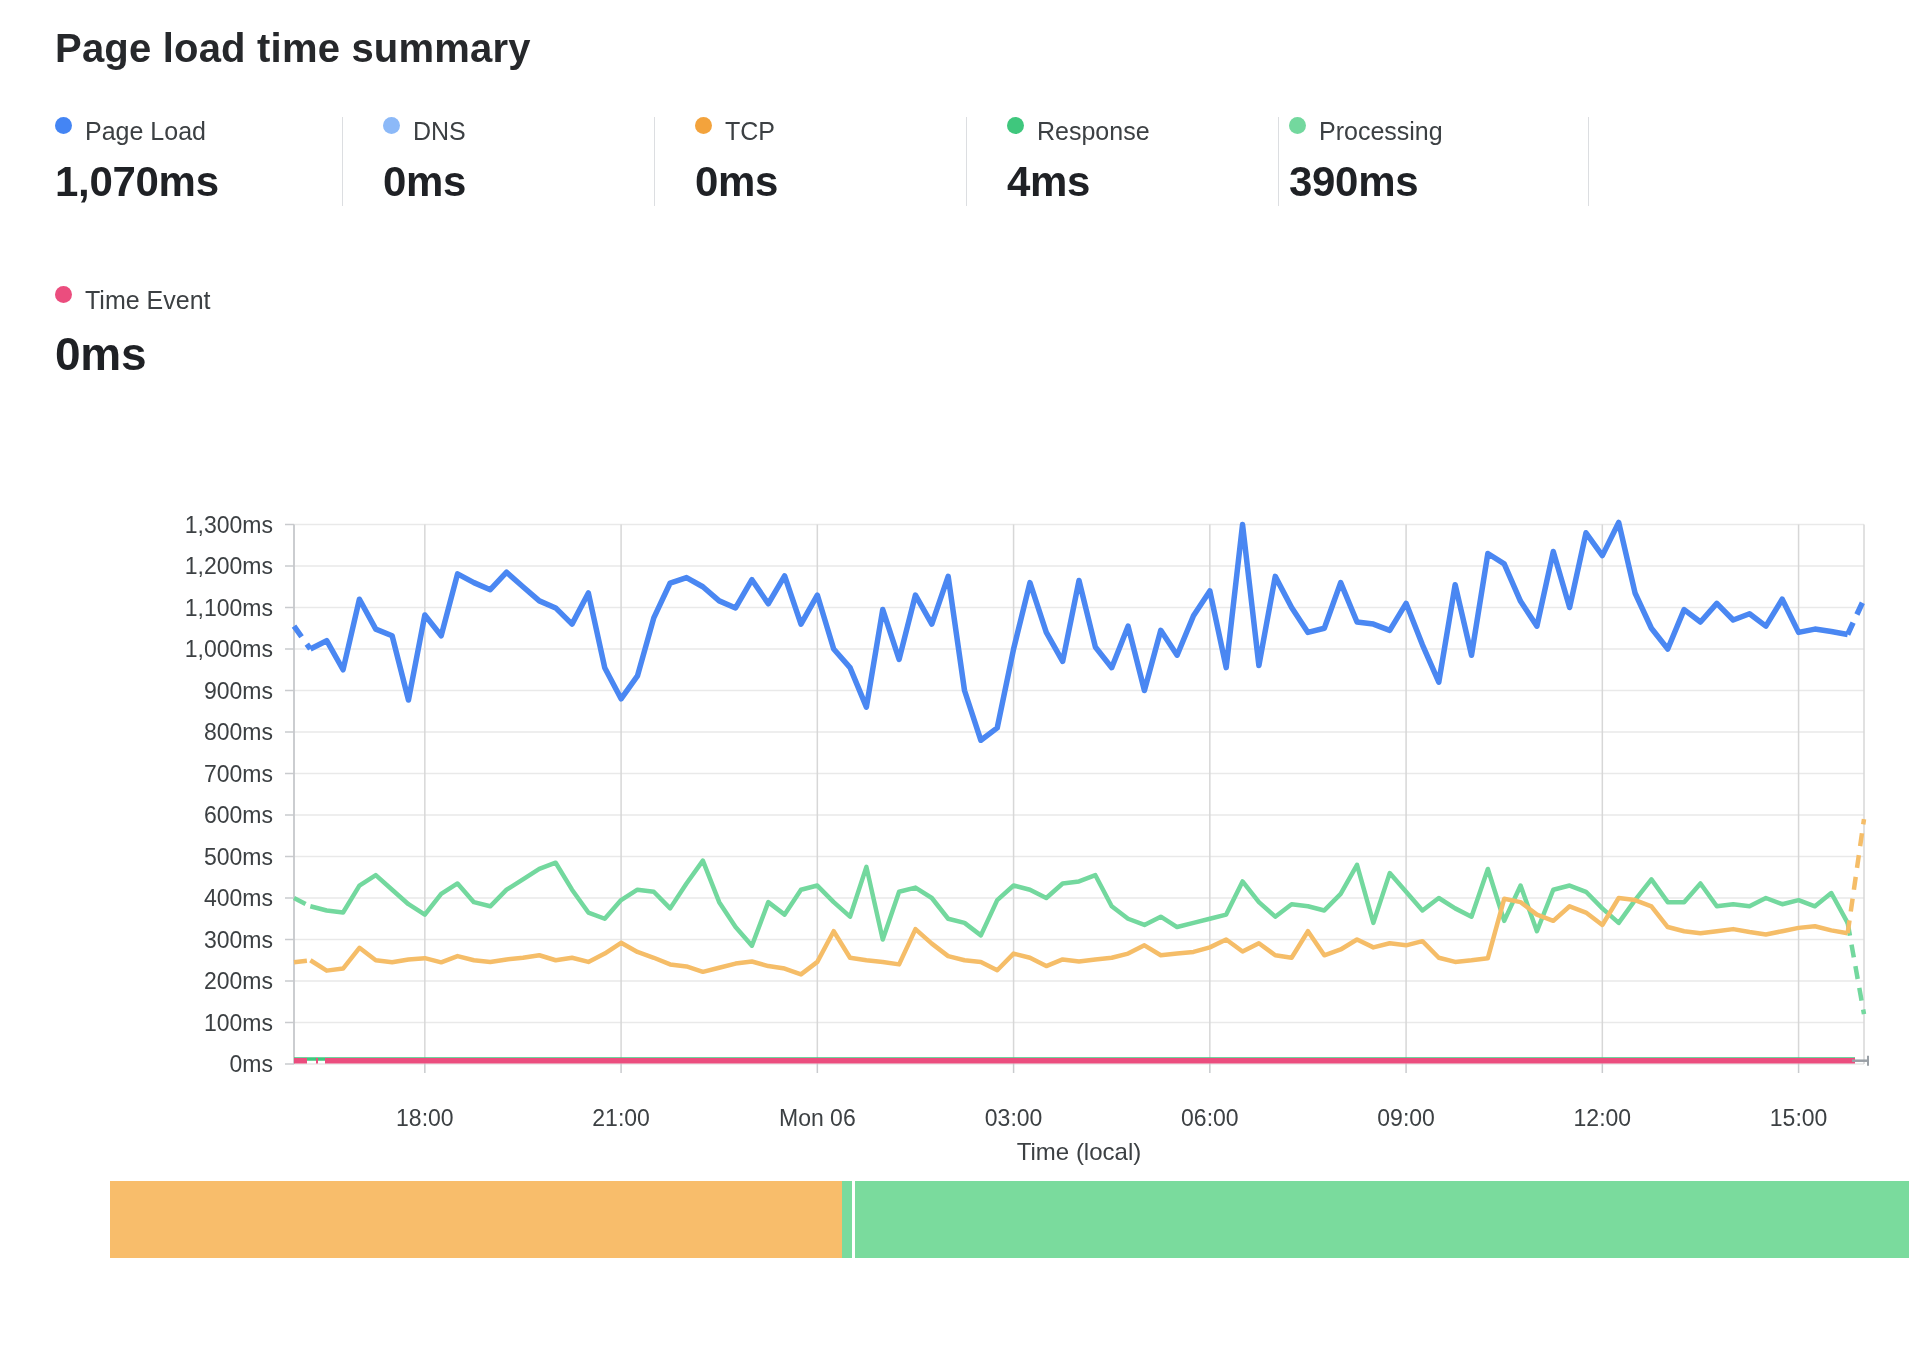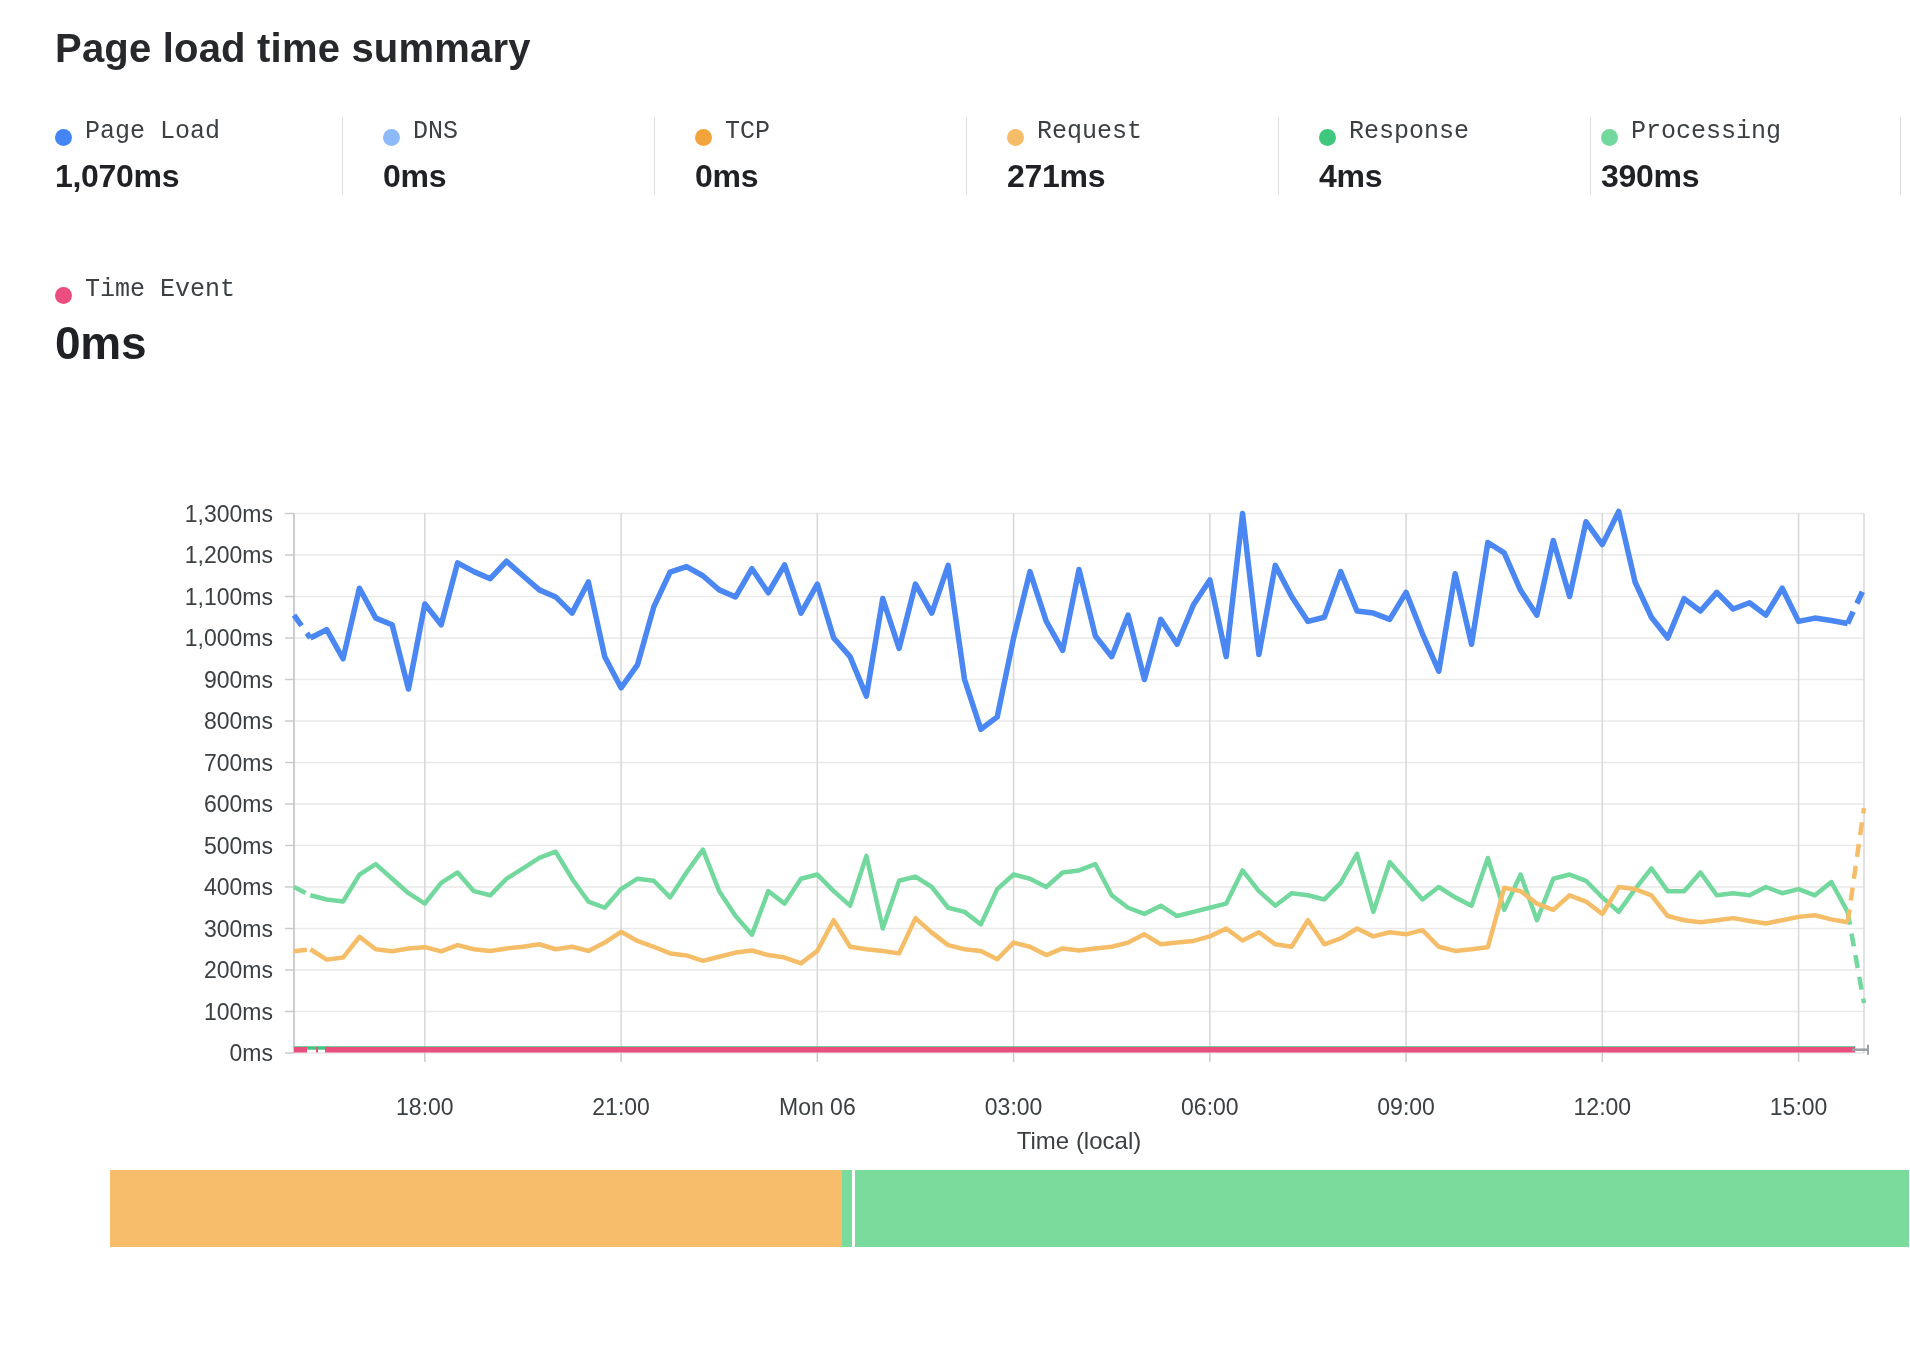--- a/index.html
+++ b/index.html
@@ -5,24 +5,24 @@
   html,body{margin:0;padding:0;background:#ffffff;}
   body{width:1910px;height:1352px;overflow:hidden;font-family:"Liberation Sans","DejaVu Sans",sans-serif;color:#26282b;}
   .wrap{padding:26px 0 0 55px;}
   .title{margin:0;font-size:40px;font-weight:700;color:#26282b;letter-spacing:.2px;}
   .subtitle{margin:16px 0 0;font-size:28px;font-weight:400;color:#3f4449;}
   .stats{display:flex;margin-top:46px;}
   .stat{width:312px;box-sizing:border-box;padding-left:40px;}
   .stat:first-child{width:287px;padding-left:0;}
   .stat + .stat{border-left:1.5px solid #dcdee1;}
   .stats .stat:last-child{border-right:1.5px solid #dcdee1;width:311px;padding-left:10px;}
-  .leg{display:flex;align-items:flex-end;gap:13px;font-family:Liberation Mono, monospace;}
+  .leg{display:flex;align-items:flex-start;gap:13px;}
   .dot{width:17px;height:17px;border-radius:50%;flex:0 0 auto;}
   .leg-label{font-size:25px;color:#3c4043;white-space:nowrap;}
-  .val{margin-top:12px;font-size:32px;font-weight:700;color:#1f2125;letter-spacing:-0.3px;}
+  .val{margin-top:12px;font-size:42px;font-weight:700;color:#1f2125;letter-spacing:-0.3px;}
   .stats2{display:flex;margin-top:80px;}
   .stats2 .stat{border:none;padding-left:0;}
   .stats2 .val{font-size:46px;}
   .chart{margin-top:108px;position:relative;}
   #chart{display:block;}
   .bar{margin:12px 0 0 55px;width:1801px;height:77px;display:flex;background:#ffffff;}
   .bar-seg{height:100%;}
 </style>
 </head>
 <body>
@@ -48,27 +48,20 @@
   </div>
 
   <div class="stat">
     <div class="leg">
       <span class="dot" style="background: rgb(243, 163, 60);"></span>
       <span class="leg-label">TCP</span>
     </div>
     <div class="val">0ms</div>
   </div>
 
-  <div class="stat">
-    <div class="leg">
-      <span class="dot" style="background: rgb(245, 189, 104);"></span>
-      <span class="leg-label">Request</span>
-    </div>
-    <div class="val">271ms</div>
-  </div>
 
   <div class="stat">
     <div class="leg">
       <span class="dot" style="background: rgb(63, 199, 125);"></span>
       <span class="leg-label">Response</span>
     </div>
     <div class="val">4ms</div>
   </div>
 
   <div class="stat">

